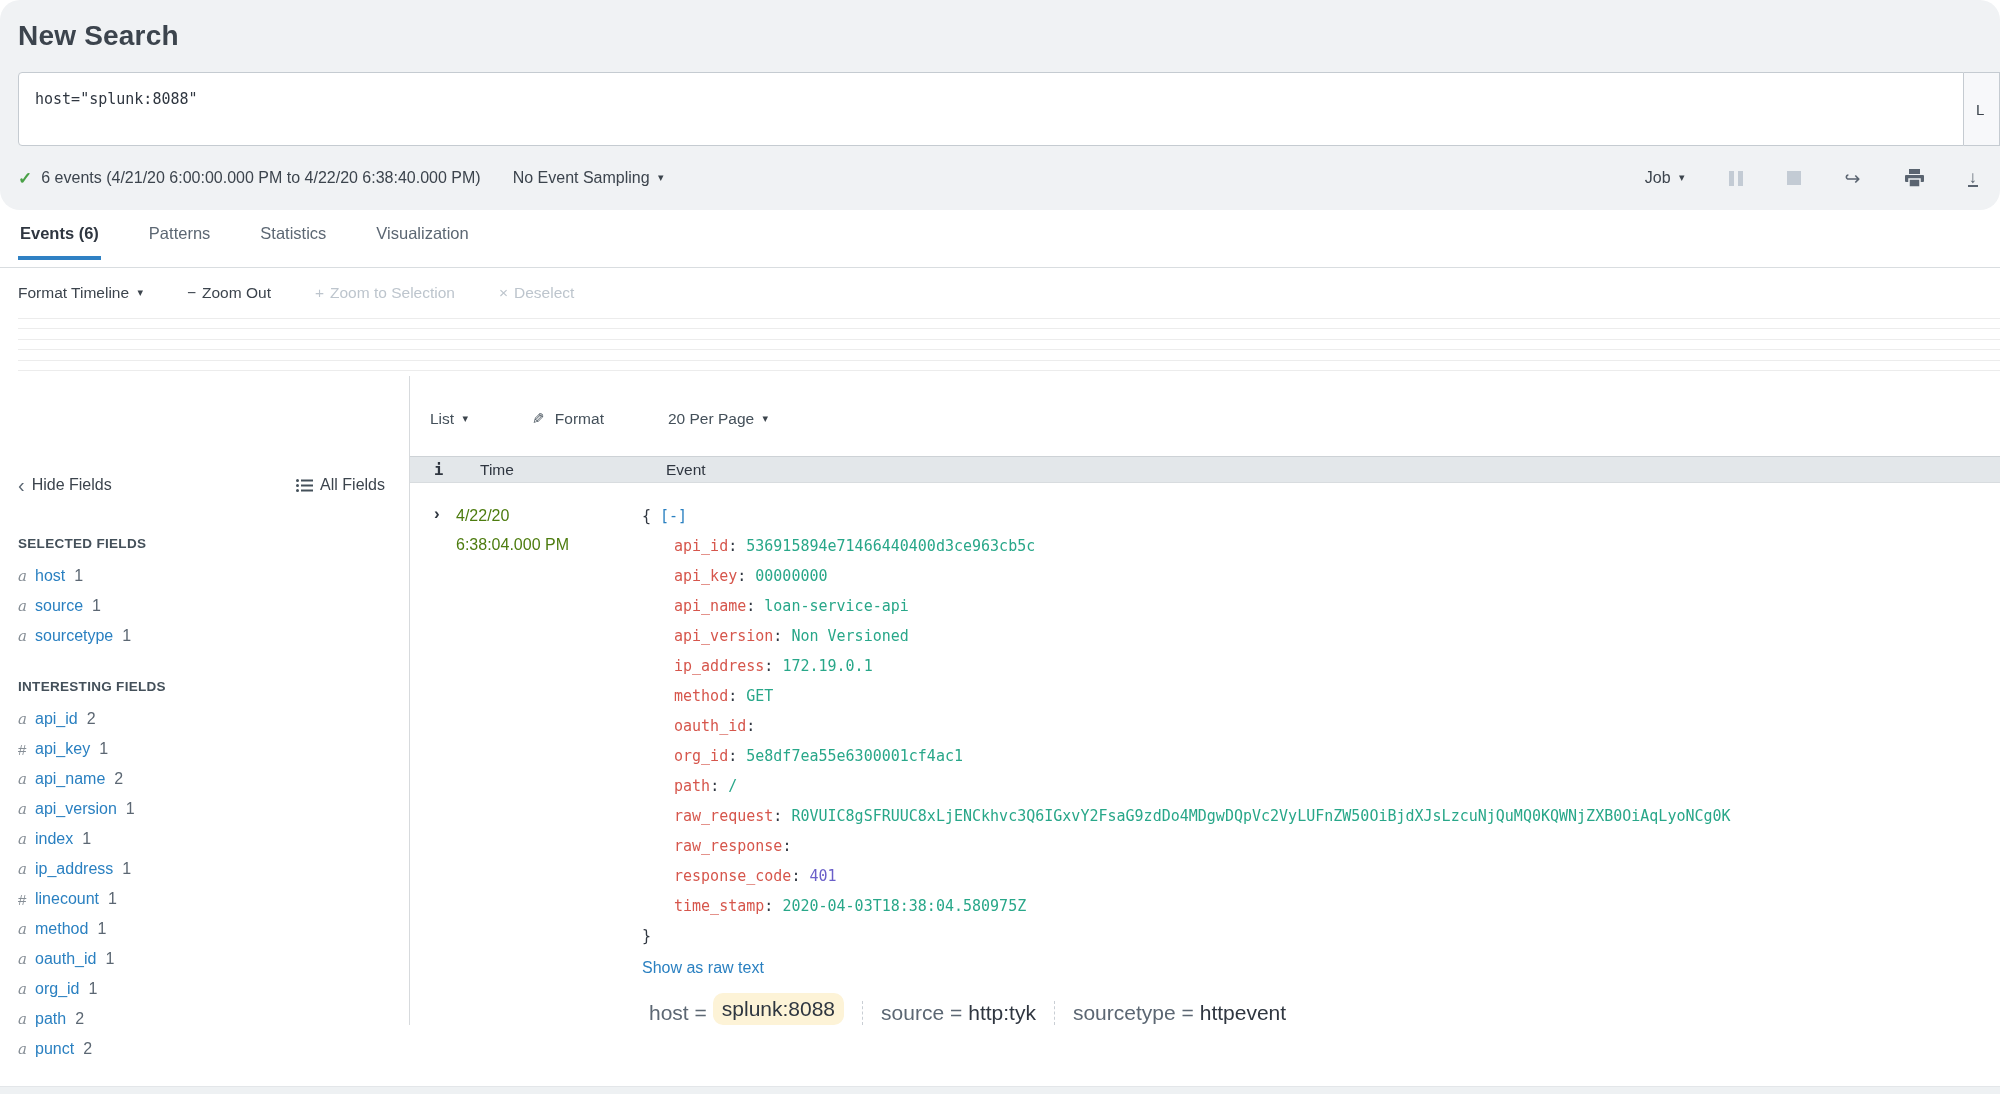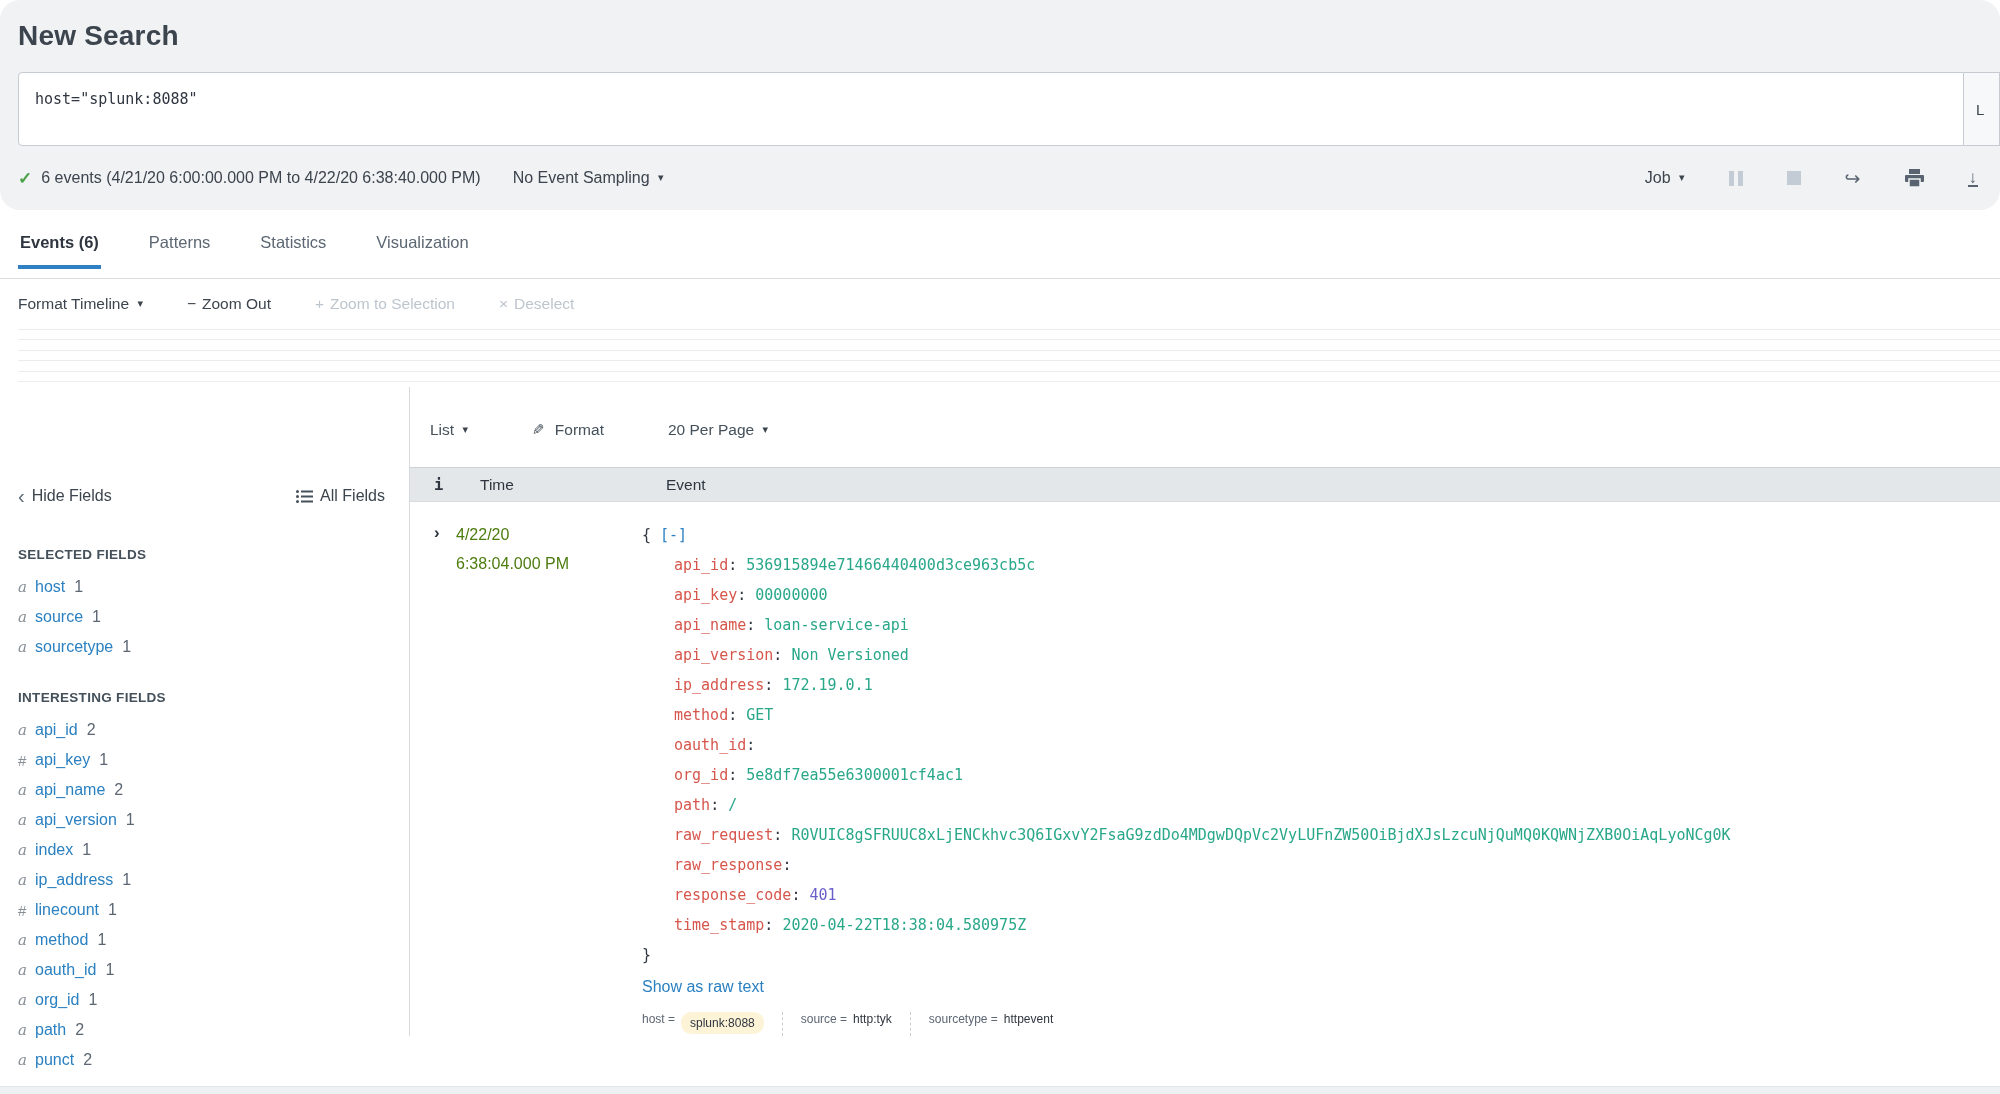--- a/index.html
+++ b/index.html
@@ -27,21 +27,21 @@
   .caret{font-size:11px; vertical-align:2px; margin-left:4px; color:var(--dark);}
   .job-controls{display:flex; align-items:center; gap:44px;}
   .job-label{font-size:16px; cursor:pointer;}
   .icon-btn{cursor:pointer; color:#5a6470; display:flex; align-items:center;}
   .pause-icon{display:flex; gap:4px;}
   .pause-icon i{display:block; width:5px; height:15px; background:#c3cbd4;}
   .stop-icon{width:14px; height:14px; background:#c3cbd4;}
   .share-glyph{font-size:19px; color:#5a6470;}
   .dl-glyph{font-size:17px; color:#5a6470; border-bottom:2px solid #5a6470; line-height:15px; display:inline-block; padding:0 1px;}
   
-  .tabs-bar{background:#fff; border-bottom:1px solid #d9dde0; padding:0 18px; height:69px; display:flex; align-items:center;}
+  .tabs-bar{background:#fff; border-bottom:1px solid #d9dde0; padding:0 18px; height:58px; display:flex; align-items:flex-start;}
   .tab{font-size:16.5px; color:var(--muted); padding:14px 2px 13px 2px; margin-right:46px; cursor:pointer; border-bottom:4px solid transparent;}
   .tab.active{color:#2f3640; font-weight:bold; border-bottom-color:#2f81c4;}
   
   .timeline-controls{display:flex; align-items:center; gap:44px; padding:16px 18px 14px 18px; font-size:15.5px;}
   .tl-btn{cursor:pointer; white-space:nowrap;}
   .tl-btn .sym{margin-right:6px;}
   .tl-btn.disabled{color:var(--disabled); cursor:default;}
   .timeline-chart{margin-left:18px; width:1982px; height:60px;
     background:repeating-linear-gradient(to bottom, #ececec 0 1px, transparent 1px 10.5px);
     background-position:0 2px; background-size:100% 62px;}
@@ -73,21 +73,21 @@
   .expand-chevron{font-size:17px; font-weight:bold; color:#2f3640; cursor:pointer; line-height:26px;}
   .cell-time{width:186px; font-size:16px; line-height:29px; color:#4d7c0f;}
   .cell-event{flex:1; min-width:0;}
   .json{font-family:"DejaVu Sans Mono", monospace; font-size:15px; line-height:30px; color:#2f3640; white-space:nowrap;}
   .json .collapse-link{color:var(--blue); cursor:pointer;}
   .json-line{padding-left:32px; white-space:nowrap; overflow:hidden;}
   .jkey{color:var(--key-red);}
   .jval-string{color:var(--val-green);}
   .jval-number{color:var(--val-num);}
   .show-raw{color:var(--blue); font-size:16px; line-height:30px; cursor:pointer; display:inline-block; margin-top:2px;}
-  .meta-row{display:flex; align-items:flex-start; margin-top:10px; font-size:12px;}
+  .meta-row{display:flex; align-items:flex-end; margin-top:10px; font-size:21px;margin-left:7px;}
   .meta-label{color:var(--muted); margin-right:6px; white-space:nowrap;}
   .meta-value{color:#2f3640; cursor:pointer; white-space:nowrap;}
   .meta-value.hl{background:var(--hl-yellow); padding:4px 9px; border-radius:10px;}
   .meta-sep{border-left:1px dashed #c9ced4; height:24px; margin:0 18px;}
   
   .bottom-strip{position:absolute; left:0; bottom:0; width:2000px; height:8px; background:#eef1f3; border-top:1px solid #e3e6e9;}
   .list-icon-svg{display:block;}
 </style>
 </head>
 <body>
@@ -307,21 +307,21 @@
               <div class="json-line"><span class="jkey">api_name</span>: <span class="jval-string">loan-service-api</span></div>
               <div class="json-line"><span class="jkey">api_version</span>: <span class="jval-string">Non Versioned</span></div>
               <div class="json-line"><span class="jkey">ip_address</span>: <span class="jval-string">172.19.0.1</span></div>
               <div class="json-line"><span class="jkey">method</span>: <span class="jval-string">GET</span></div>
               <div class="json-line"><span class="jkey">oauth_id</span>: </div>
               <div class="json-line"><span class="jkey">org_id</span>: <span class="jval-string">5e8df7ea55e6300001cf4ac1</span></div>
               <div class="json-line"><span class="jkey">path</span>: <span class="jval-string">/</span></div>
               <div class="json-line"><span class="jkey">raw_request</span>: <span class="jval-string">R0VUIC8gSFRUUC8xLjENCkhvc3Q6IGxvY2FsaG9zdDo4MDgwDQpVc2VyLUFnZW50OiBjdXJsLzcuNjQuMQ0KQWNjZXB0OiAqLyoNCg0K</span></div>
               <div class="json-line"><span class="jkey">raw_response</span>: </div>
               <div class="json-line"><span class="jkey">response_code</span>: <span class="jval-number">401</span></div>
-              <div class="json-line"><span class="jkey">time_stamp</span>: <span class="jval-string">2020-04-22T18:38:04.580975Z</span></div>
+              <div class="json-line"><span class="jkey">time_stamp</span>: <span class="jval-string">2020-04-03T18:38:04.580975Z</span></div>
             </div>
           <div>}</div>
         </div>
         <span class="show-raw">Show as raw text</span>
         <div class="meta-row" id="meta-row">
             <span class="meta-label">host =</span>
             <span class="meta-value hl">splunk:8088</span>
             <span class="meta-sep"></span>
             <span class="meta-label">source =</span>
             <span class="meta-value">http:tyk</span>

